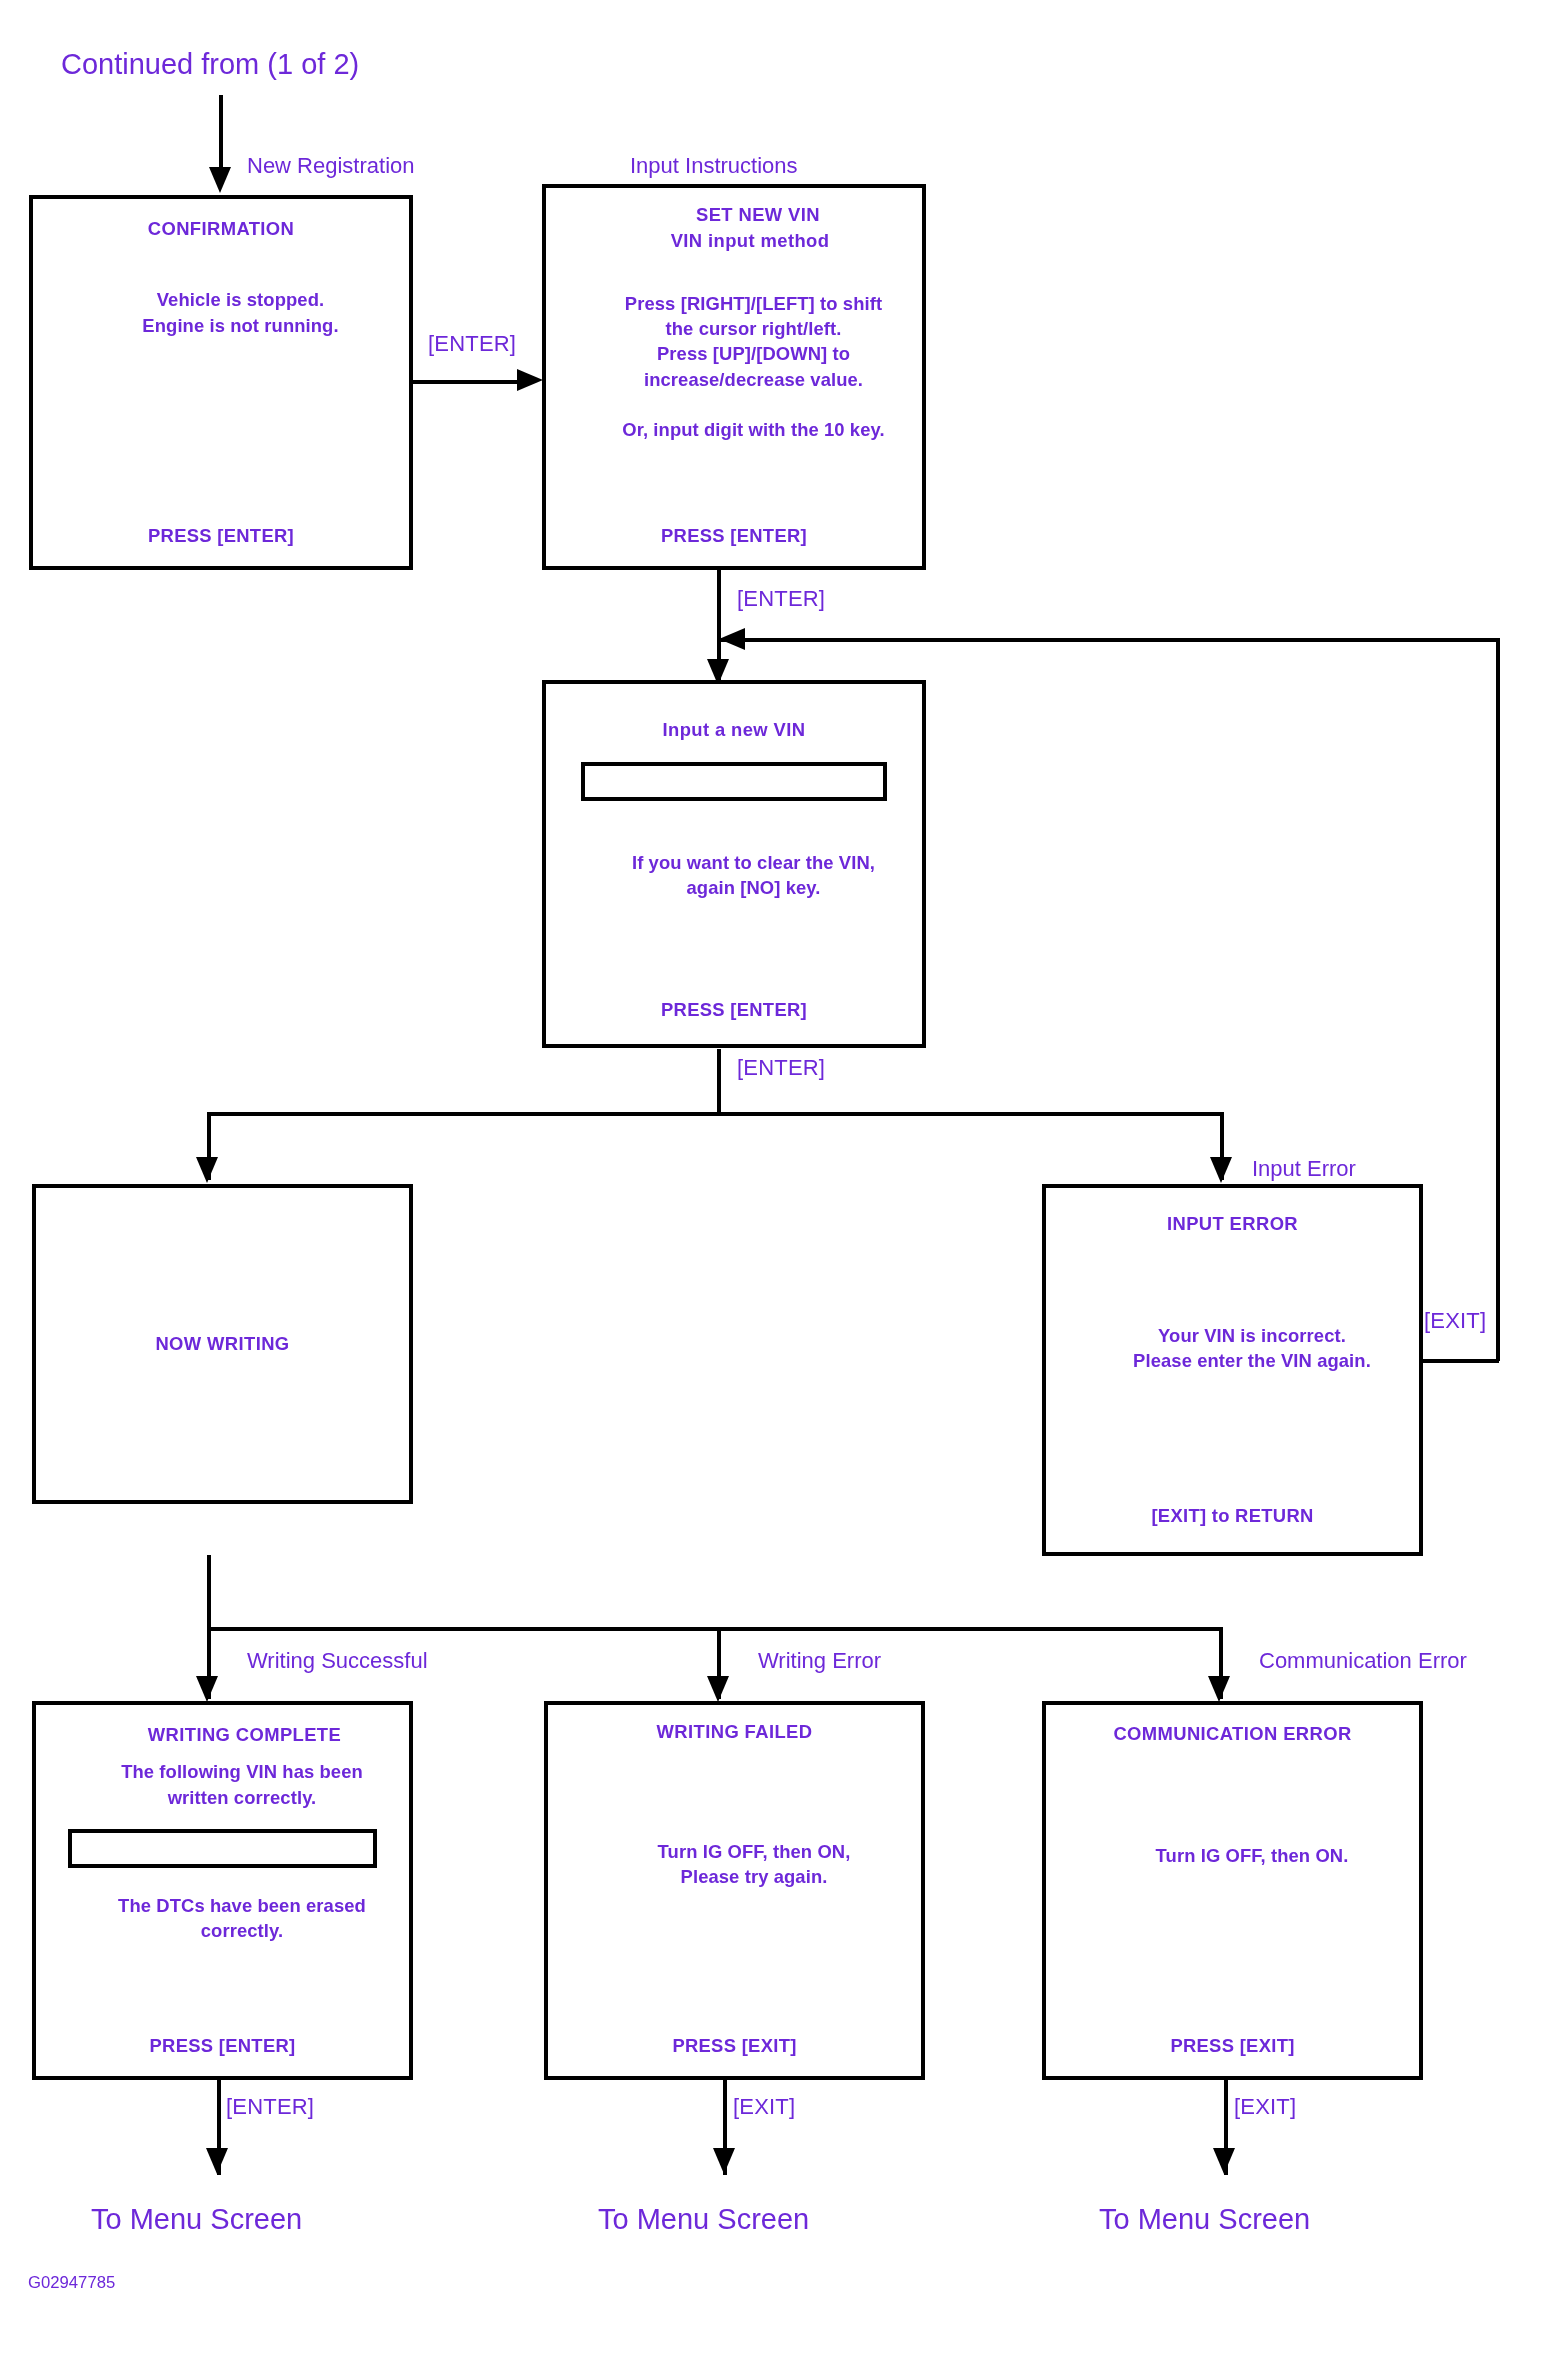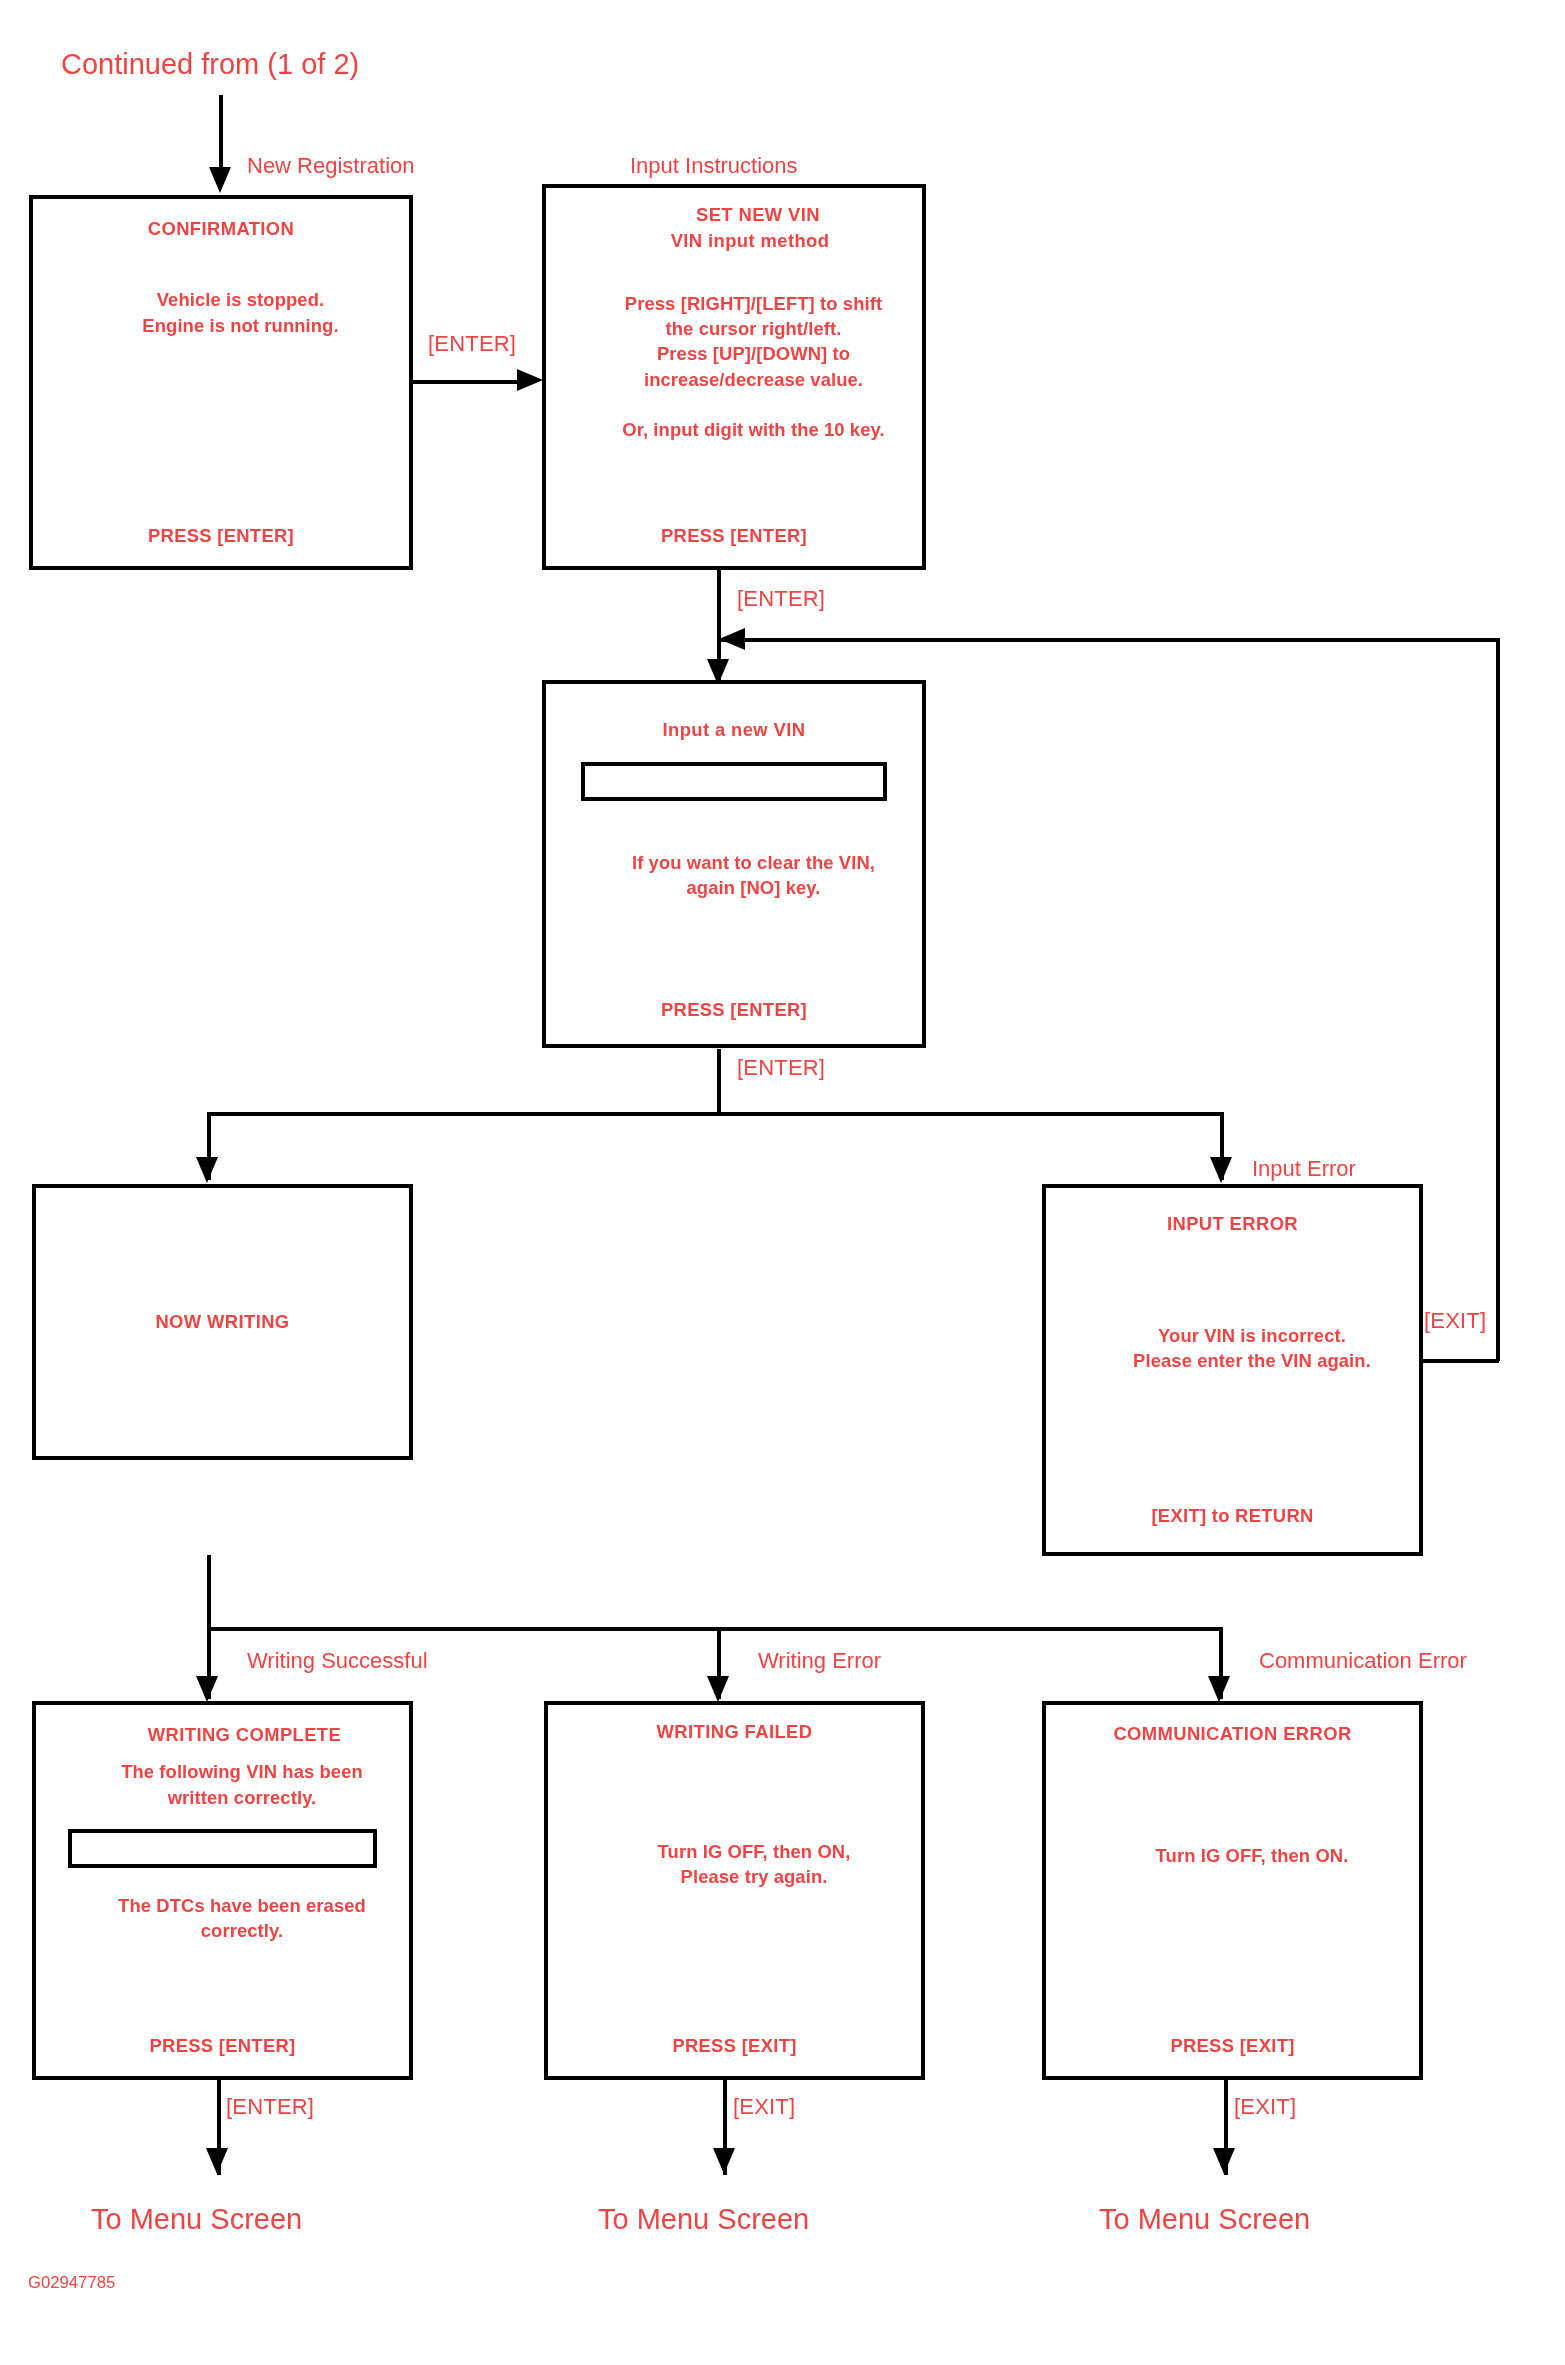--- a/index.html
+++ b/index.html
@@ -6,21 +6,21 @@
     margin: 0;
     padding: 0;
     background: #ffffff;
   }
   #page {
     position: relative;
     width: 1565px;
     height: 2366px;
     background: #ffffff;
     font-family: "Liberation Sans", sans-serif;
-    color: #ef4444;
+    color: #6d28d9;
     overflow: hidden;
   }
 
   
   .screen {
     position: absolute;
     box-sizing: border-box;
     border: 4.4px solid #000;
     background: #fff;
     text-align: center;
@@ -172,21 +172,21 @@
   <div class="hline" style="left:207px; top:1112px; width:1017px;"></div>
 
   <div class="vline" style="left:207px; top:1112px; height:68px;"></div>
   <div class="arrow-down" style="left:196px; top:1157px;"></div>
 
   <div class="vline" style="left:1220px; top:1112px; height:68px;"></div>
   <div class="arrow-down" style="left:1210px; top:1157px;"></div>
 
   <div class="caption" style="left:1252px; top:1156px;">Input Error</div>
 
-  <div class="screen" style="left:32px; top:1184px; width:381px; height:276px;">
+  <div class="screen" style="left:32px; top:1184px; width:381px; height:320px;">
     <div class="title" style="position:absolute; left:0; right:0; top:50%; transform:translateY(-50%);">NOW WRITING</div>
   </div>
 
   <div class="screen" style="left:1042px; top:1184px; width:381px; height:372px;">
     <div class="title" style="margin-top:24.6px;">INPUT ERROR</div>
     <div class="body" style="margin-top:88px;">
       <div>Your VIN is incorrect.</div>
       <div>Please enter the VIN again.</div>
     </div>
     <div class="footer" style="position:absolute; left:0; right:0; bottom:24.6px;">[EXIT] to RETURN</div>

